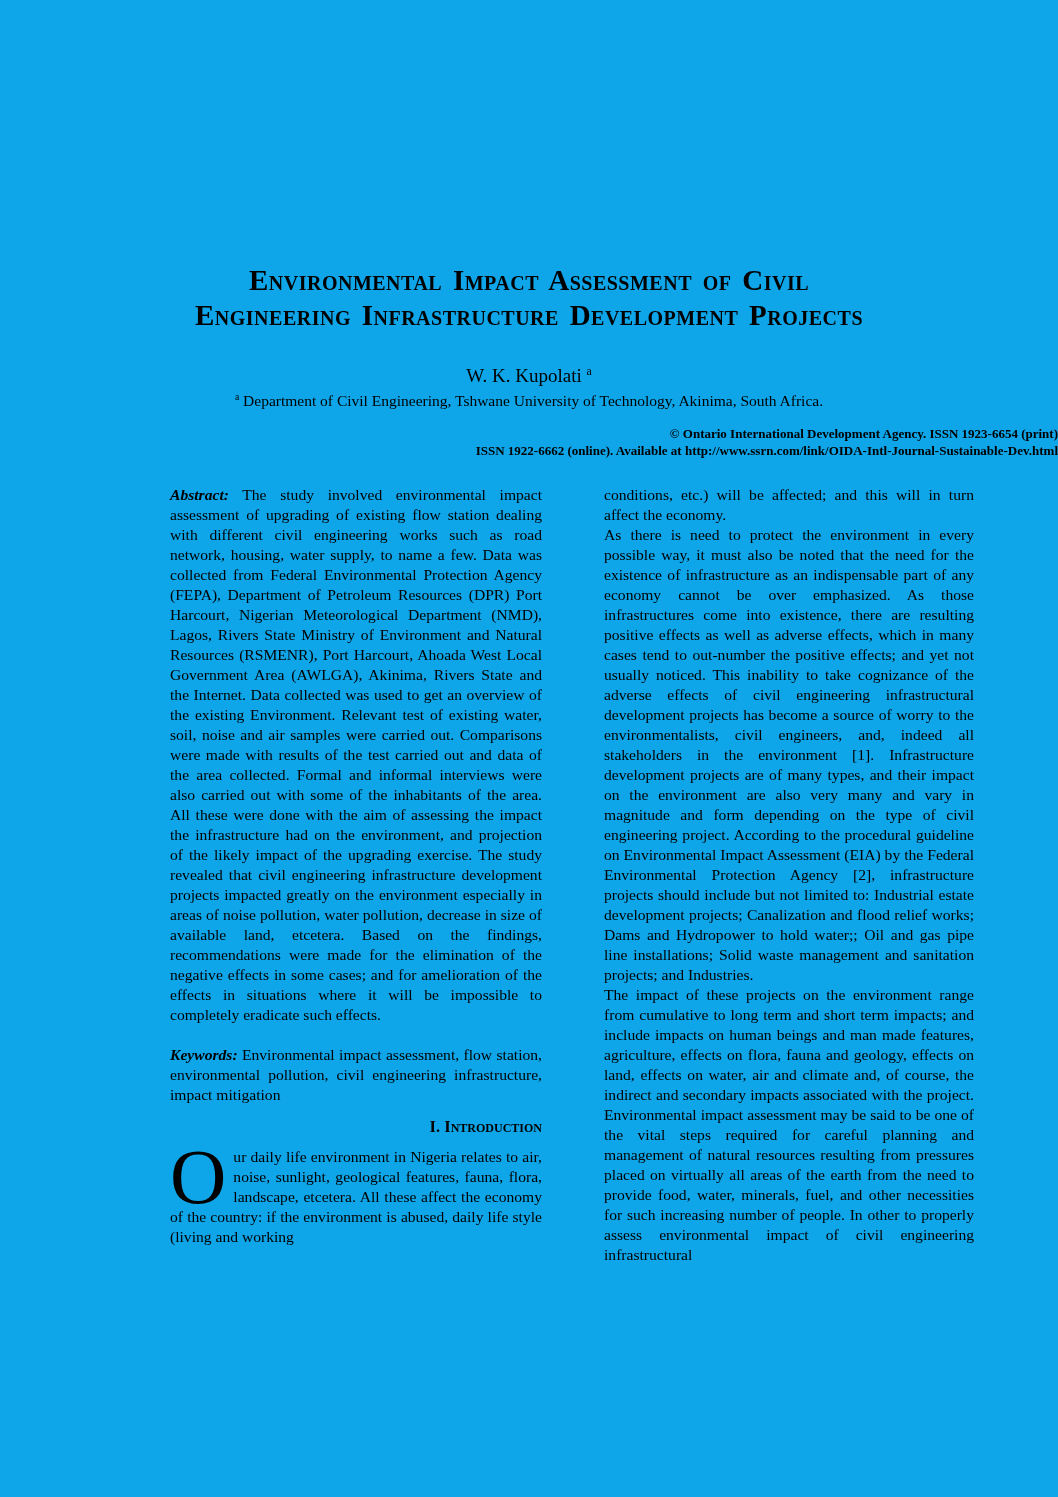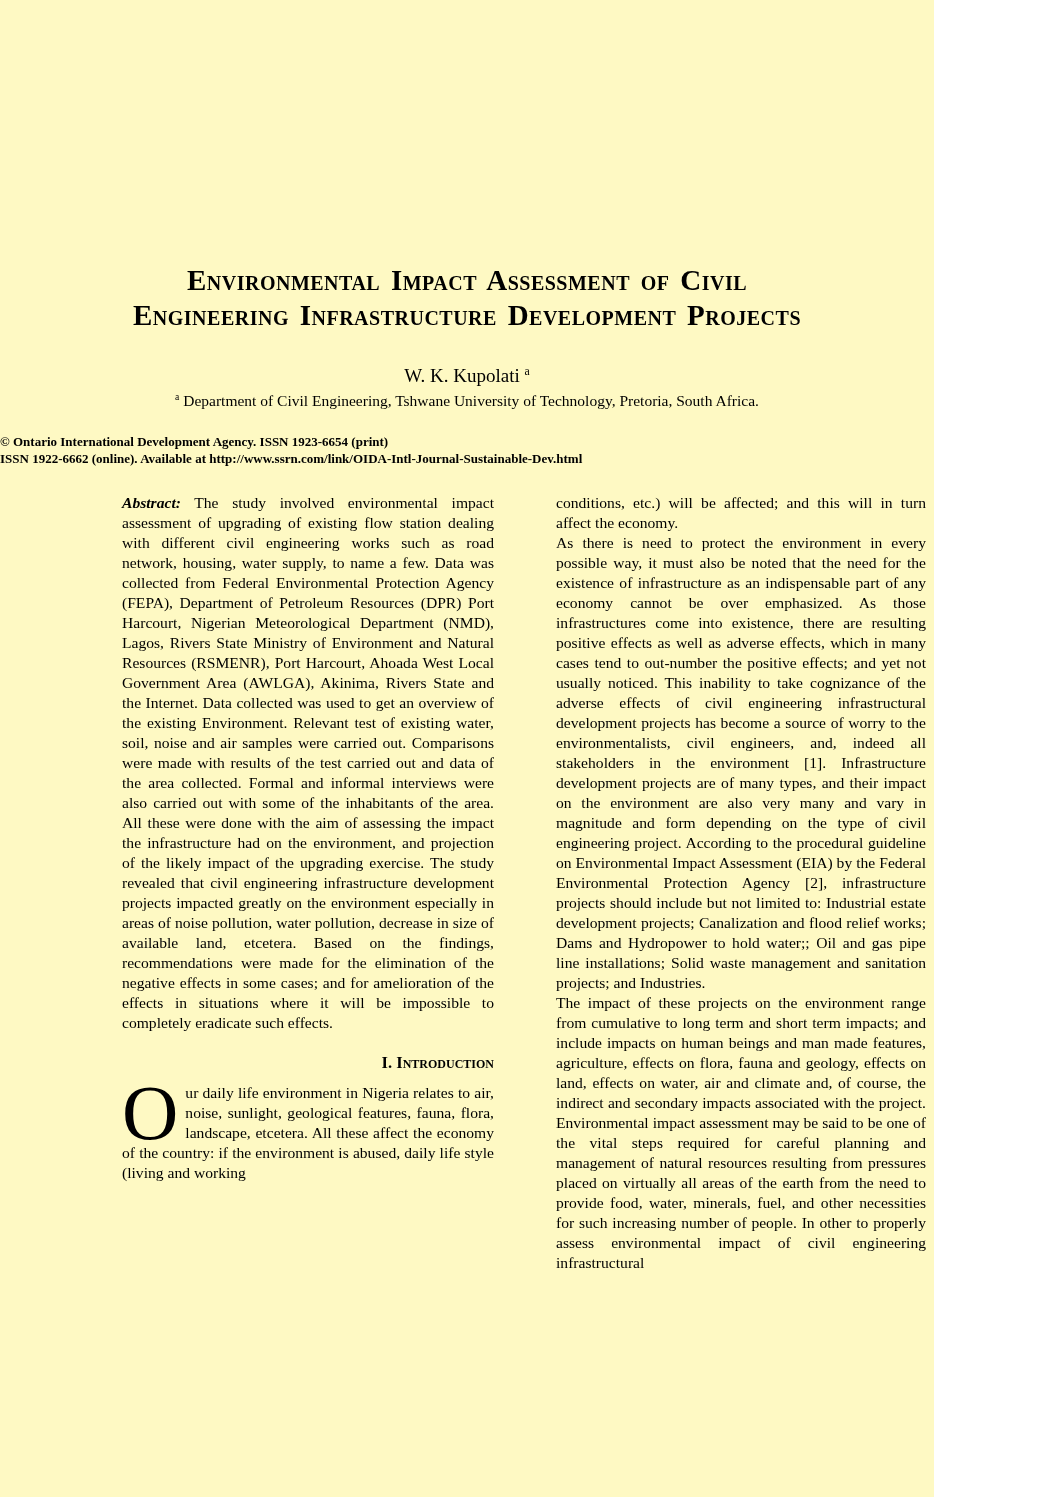--- a/index.html
+++ b/index.html
@@ -5,23 +5,23 @@
   * { margin: 0; padding: 0; box-sizing: border-box; }
   html, body { background: #ffffff; }
   body {
     width: 1058px;
     height: 1497px;
     font-family: "Liberation Serif", "DejaVu Serif", serif;
     color: #000000;
     overflow: hidden;
   }
   .page {
-    width: 934px;
+    width: 1058px;
     height: 1497px;
-    background: #fef9c3;
+    background: #0ea5e9;
     padding-top: 263px;
   }
   .paper-title {
     text-align: center;
     font-size: 29px;
     line-height: 35px;
     font-weight: bold;
     font-variant: small-caps;
     letter-spacing: 0.5px;
     word-spacing: 3px;
@@ -37,39 +37,39 @@
   }
   .author-name sup, .affiliation sup, .corresponding sup {
     font-size: 62%;
     vertical-align: super;
   }
   .affiliation, .corresponding {
     font-size: 15.5px;
     line-height: 19px;
   }
   .imprint {
-    margin-top: 24px;
-    text-align: left;
+    margin-top: 16px;
+    text-align: right;
     font-size: 13px;
     line-height: 16.5px;
     font-weight: bold;
   }
   .columns {
     display: flex;
     margin-top: 26px;
     padding-left: 122px;
     padding-right: 132px;
     gap: 62px;
   }
   .col {
     font-size: 15.6px;
     line-height: 20px;
     text-align: justify;
   }
-  .col-left  { width: 372px; flex: none; }
+  .col-left  { width: 372px; flex: none; margin-left: 48px; }
   .col-right { width: 370px; flex: none; }
   .col p { margin: 0; }
   p.abstract-para { margin-bottom: 20px; }
   .inline-label { font-weight: bold; font-style: italic; }
   h2.section-heading {
     font-size: 16.5px;
     line-height: 20px;
     font-weight: bold;
     font-variant: small-caps;
     text-align: right;
@@ -90,32 +90,33 @@
 
 <div class="page">
 
   <h1 class="paper-title">
     <div>Environmental Impact Assessment of Civil</div>
     <div>Engineering Infrastructure Development Projects</div>
   </h1>
 
   <div class="author-block">
     <div class="author-name"><span>W. K. Kupolati</span> <sup>a</sup></div>
-    <div class="affiliation"><sup>a</sup> <span>Department of Civil Engineering, Tshwane University of Technology, Pretoria, South Africa.</span></div>
+    <div class="affiliation"><sup>a</sup> <span>Department of Civil Engineering, Tshwane University of Technology, Akinima, South Africa.</span></div>
   </div>
 
   <div class="imprint">
     <div>© Ontario International Development Agency. ISSN 1923-6654 (print)</div>
     <div>ISSN 1922-6662 (online). Available at http://www.ssrn.com/link/OIDA-Intl-Journal-Sustainable-Dev.html</div>
   </div>
 
   <div class="columns">
 
     <div class="col col-left">
       <p class="abstract-para"><span class="inline-label">Abstract:</span> <span>The study involved environmental impact assessment of upgrading of existing flow station dealing with different civil engineering works such as road network, housing, water supply, to name a few. Data was collected from Federal Environmental Protection Agency (FEPA), Department of Petroleum Resources (DPR) Port Harcourt, Nigerian Meteorological Department (NMD), Lagos, Rivers State Ministry of Environment and Natural Resources (RSMENR), Port Harcourt, Ahoada West Local Government Area (AWLGA), Akinima, Rivers State and the Internet. Data collected was used to get an overview of the existing Environment. Relevant test of existing water, soil, noise and air samples were carried out. Comparisons were made with results of the test carried out and data of the area collected. Formal and informal interviews were also carried out with some of the inhabitants of the area. All these were done with the aim of assessing the impact the infrastructure had on the environment, and projection of the likely impact of the upgrading exercise. The study revealed that civil engineering infrastructure development projects impacted greatly on the environment especially in areas of noise pollution, water pollution, decrease in size of available land, etcetera. Based on the findings, recommendations were made for the elimination of the negative effects in some cases; and for amelioration of the effects in situations where it will be impossible to completely eradicate such effects.</span></p>
+      <p class="keywords-para"><span class="inline-label">Keywords:</span> <span>Environmental impact assessment, flow station, environmental pollution, civil engineering infrastructure, impact mitigation</span></p>
       <h2 class="section-heading">I. Introduction</h2>
       <p class="intro-para"><span class="dropcap">O</span><span>ur daily life environment in Nigeria relates to air, noise, sunlight, geological features, fauna, flora, landscape, etcetera. All these affect the economy of the country: if the environment is abused, daily life style (living and working</span></p>
     </div>
 
     <div class="col col-right">
       <p>conditions, etc.) will be affected; and this will in turn affect the economy.</p>
       <p>As there is need to protect the environment in every possible way, it must also be noted that the need for the existence of infrastructure as an indispensable part of any economy cannot be over emphasized. As those infrastructures come into existence, there are resulting positive effects as well as adverse effects, which in many cases tend to out-number the positive effects; and yet not usually noticed. This inability to take cognizance of the adverse effects of civil engineering infrastructural development projects has become a source of worry to the environmentalists, civil engineers, and, indeed all stakeholders in the environment [1]. Infrastructure development projects are of many types, and their impact on the environment are also very many and vary in magnitude and form depending on the type of civil engineering project. According to the procedural guideline on Environmental Impact Assessment (EIA) by the Federal Environmental Protection Agency [2], infrastructure projects should include but not limited to: Industrial estate development projects; Canalization and flood relief works; Dams and Hydropower to hold water;; Oil and gas pipe line installations; Solid waste management and sanitation projects; and Industries.</p>
       <p>The impact of these projects on the environment range from cumulative to long term and short term impacts; and include impacts on human beings and man made features, agriculture, effects on flora, fauna and geology, effects on land, effects on water, air and climate and, of course, the indirect and secondary impacts associated with the project. Environmental impact assessment may be said to be one of the vital steps required for careful planning and management of natural resources resulting from pressures placed on virtually all areas of the earth from the need to provide food, water, minerals, fuel, and other necessities for such increasing number of people. In other to properly assess environmental impact of civil engineering infrastructural</p>
     </div>
 

